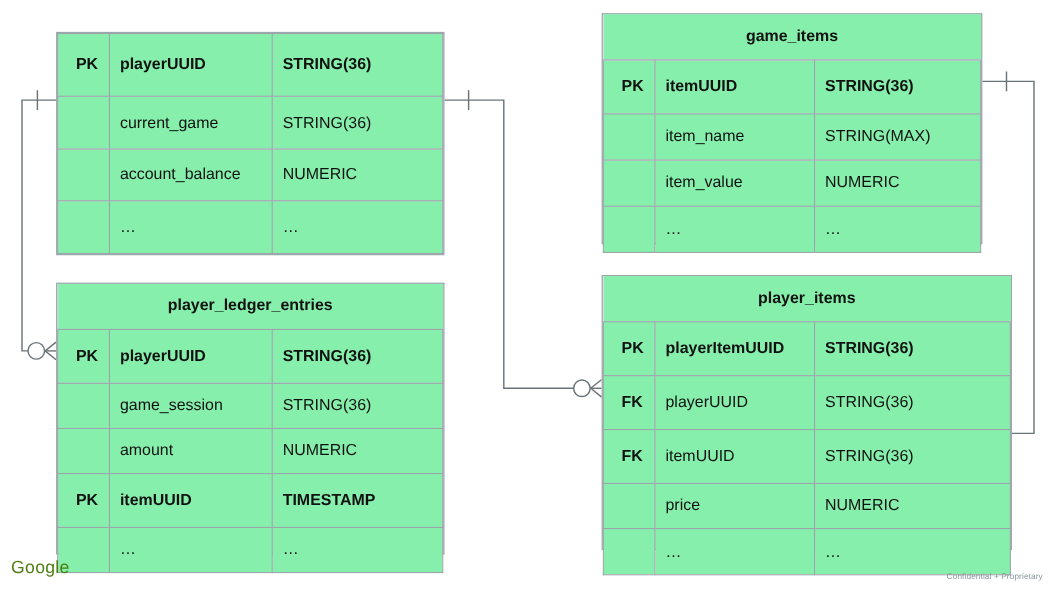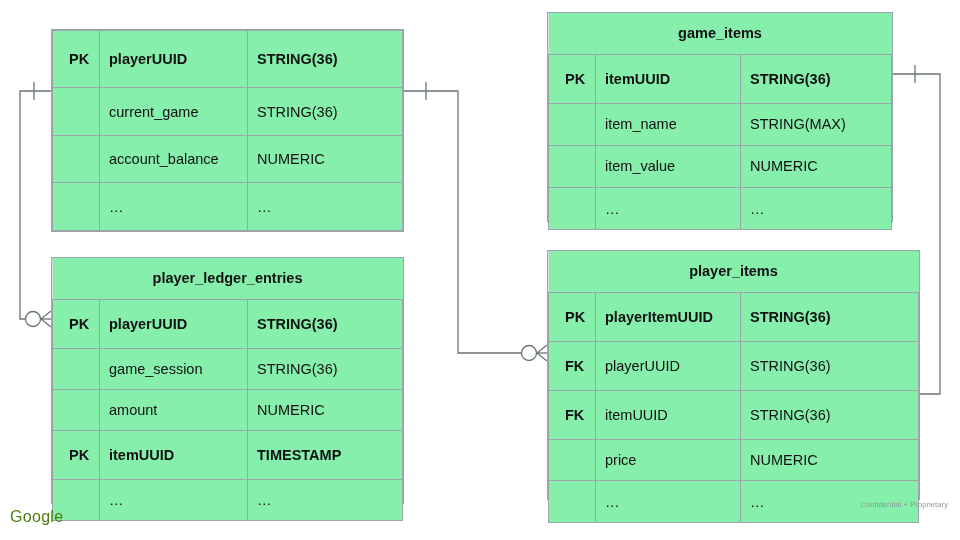--- a/index.html
+++ b/index.html
@@ -62,21 +62,21 @@
   .brand{
     position:absolute;
     left:10px;top:508px;
     font-size:16px;
     color:#4d7c0f;
     letter-spacing:.3px;
     z-index:3;
   }
   .confid{
     position:absolute;
-    right:12px;top:500px;
+    right:12px;top:519px;
     font-size:7.5px;
     color:#8c9699;
     letter-spacing:.1px;
     z-index:3;
   }
 </style>
 </head>
 <body>
 
 <div id="canvas">

